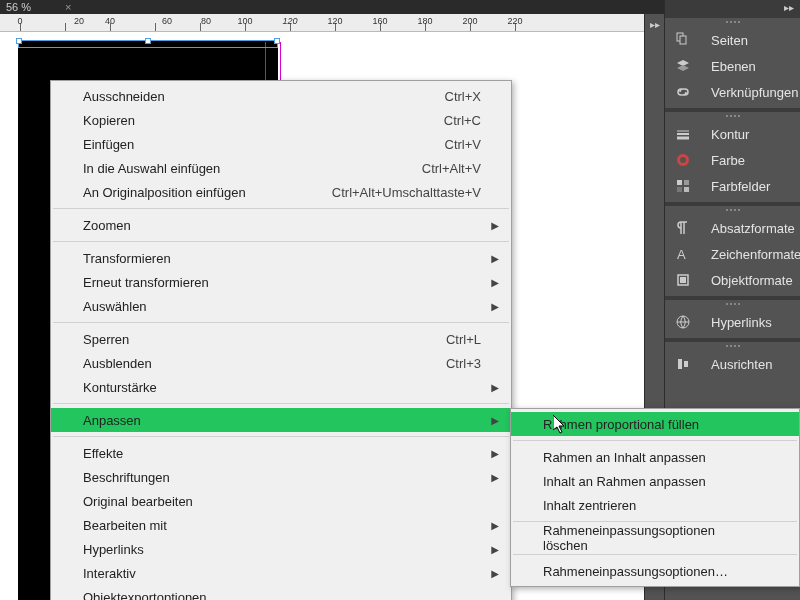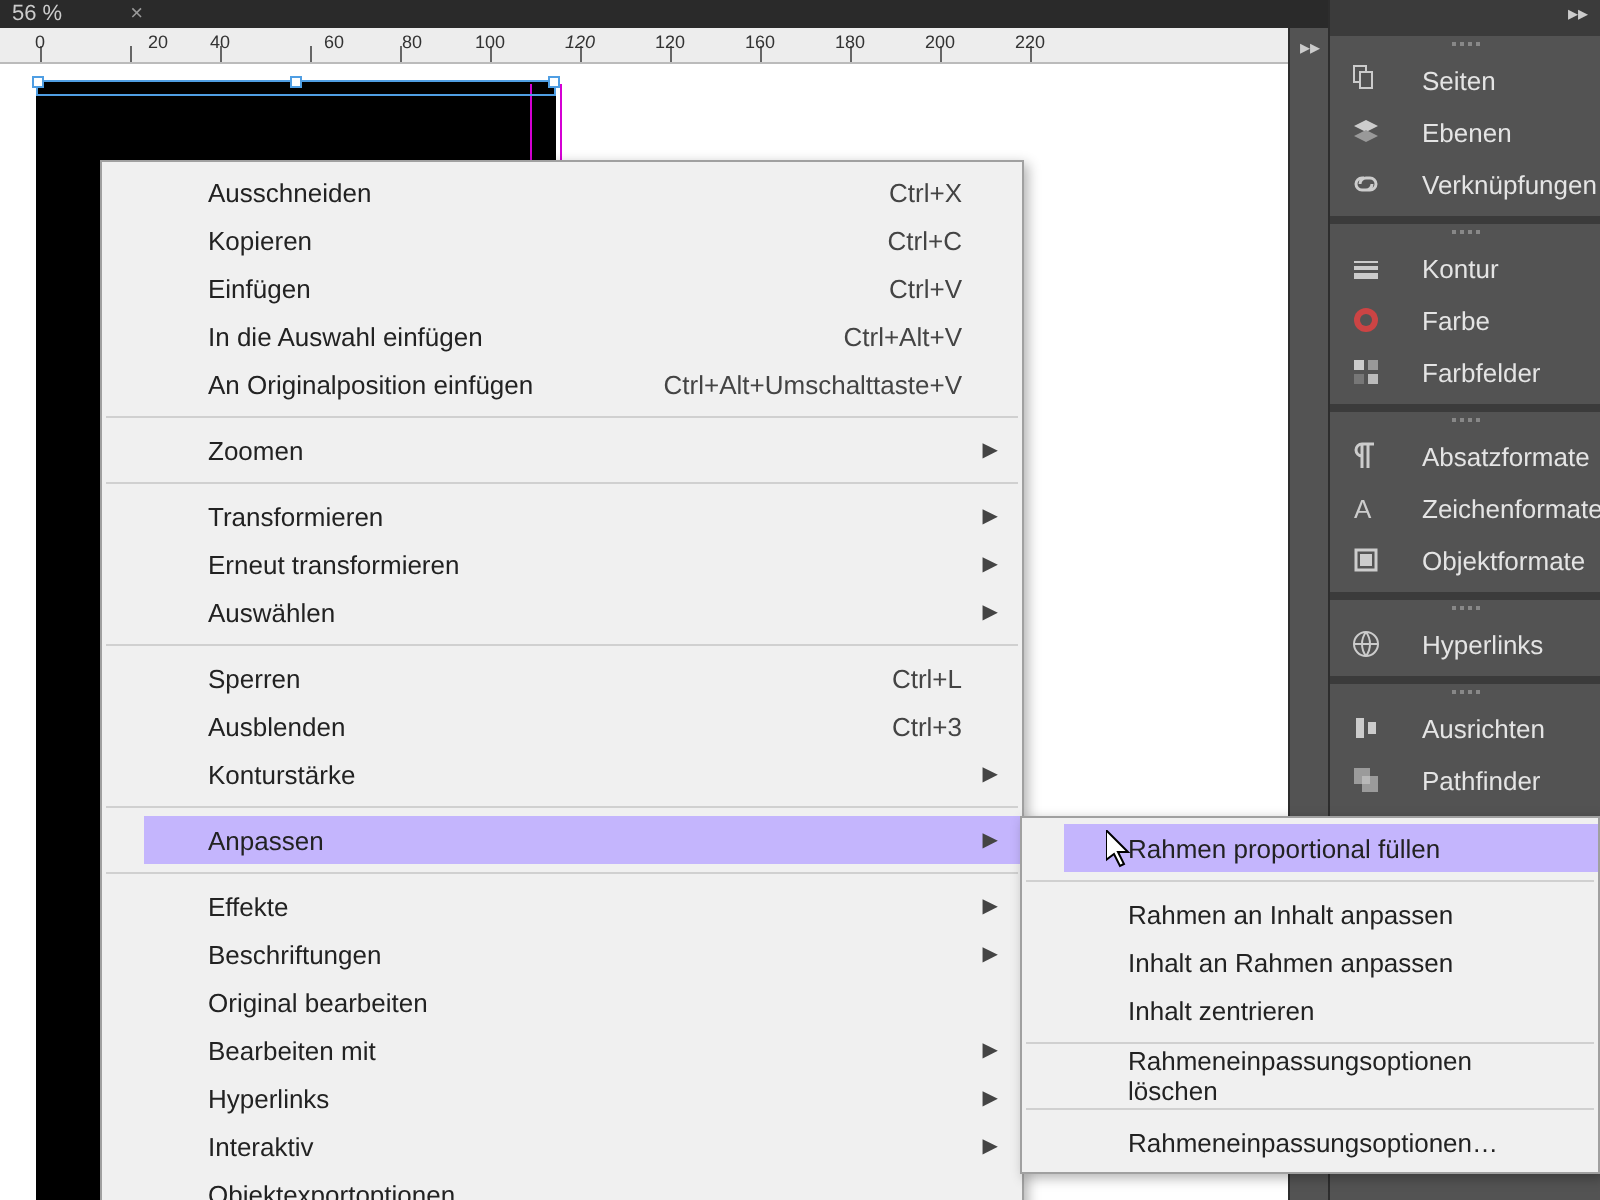--- a/index.html
+++ b/index.html
@@ -21,22 +21,22 @@
 .panel-strip { position:absolute; top:0; right:0; width:136px; height:600px; background:#535353; border-left:1px solid #2d2d2d; }
 .panel-grp { border-top:4px solid #3b3b3b; padding:3px 0; }
 .panel-grip { height:4px; display:flex; justify-content:center; gap:2px; margin-bottom:2px; }
 .panel-grip span { width:2px; height:2px; background:#888; }
 .panel-item { display:flex; align-items:flex-end; gap:20px; padding:5px 10px; color:#e4e4e4; font-size:12px; cursor:pointer; }
 .p-icon { width:16px; height:16px; display:flex; align-items:center; justify-content:center; color:#ccc; }
 .p-icon svg { width:16px; height:16px; fill:#ccc; }
 .col-panel { position:absolute; top:14px; right:136px; width:20px; height:586px; background:#535353; border-left:1px solid #2d2d2d; }
 .col-arrow { width:20px; height:20px; display:flex; align-items:center; justify-content:center; color:#ccc; font-size:10px;}
 .ctx-menu { position:absolute; top:80px; left:50px; width:462px; background:#f0f0f0; border:1px solid #a0a0a0; box-shadow:2px 2px 6px rgba(0,0,0,.3); padding:3px 0; z-index:50; }
-.ctx-item { display:flex; align-items:center; padding:3px 38px 3px 32px; color:#222; cursor:default; position:relative; font-size:14px; height:24px;margin-left:21px;}
-.ctx-item.hover { background:#c4b5fd; }
+.ctx-item { display:flex; align-items:center; padding:3px 38px 3px 32px; color:#222; cursor:default; position:relative; font-size:14px; height:24px;}
+.ctx-item.hover { background:#22c55e; }
 .ctx-sc { position:absolute; right:30px; color:#444; }
 .ctx-sub { position:absolute; right:12px; color:#444; font-size:10px; }
 .ctx-sep { height:1px; background:#d0d0d0; margin:4px 2px; }
 .flyout { position:absolute; top:408px; left:510px; width:290px; background:#f0f0f0; border:1px solid #a0a0a0; box-shadow:2px 2px 6px rgba(0,0,0,.3); padding:3px 0; z-index:60; }
 .cursor { position:absolute; top:415px; left:553px; z-index:70; pointer-events:none; }
 .cursor svg { width:16px; height:20px; }
 </style>
 </head>
 <body>
 
@@ -223,29 +223,20 @@
       </div>
       <div class="panel-item">
         <span class="p-icon">
           <svg viewBox="0 0 16 16">
             <rect x="3" y="3" width="4" height="10" fill="#ccc"></rect>
             <rect x="9" y="5" width="4" height="6" fill="#ccc"></rect>
           </svg>
         </span>
         <span>Ausrichten</span>
       </div>
-      <div class="panel-item">
-        <span class="p-icon">
-          <svg viewBox="0 0 16 16">
-            <rect x="2" y="2" width="8" height="8" fill="#ccc" opacity=".6"></rect>
-            <rect x="6" y="6" width="8" height="8" fill="#ccc" opacity=".6"></rect>
-          </svg>
-        </span>
-        <span>Pathfinder</span>
-      </div>
     </div>
   </div>
 
 <div class="ctx-menu" id="ctxMenu">
     <div class="ctx-item">
       <span>Ausschneiden</span>
       <span class="ctx-sc">Ctrl+X</span>
     </div>
     <div class="ctx-item">
       <span>Kopieren</span>

